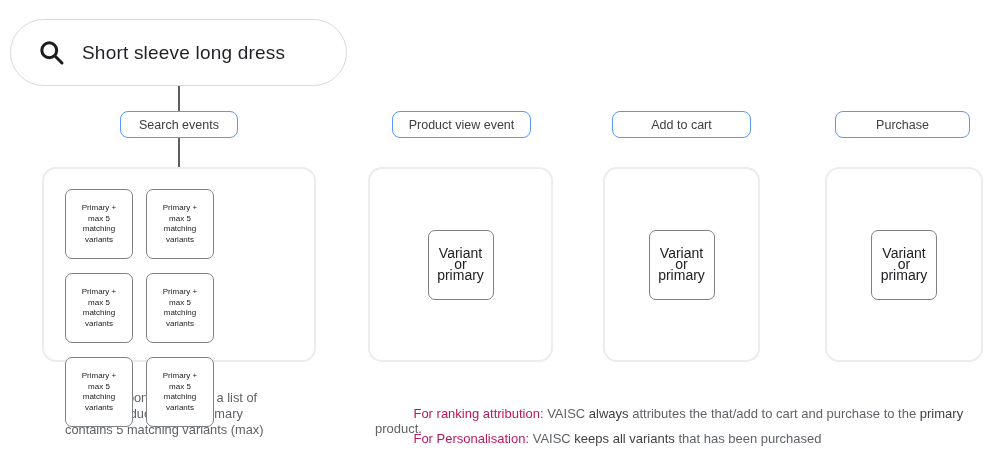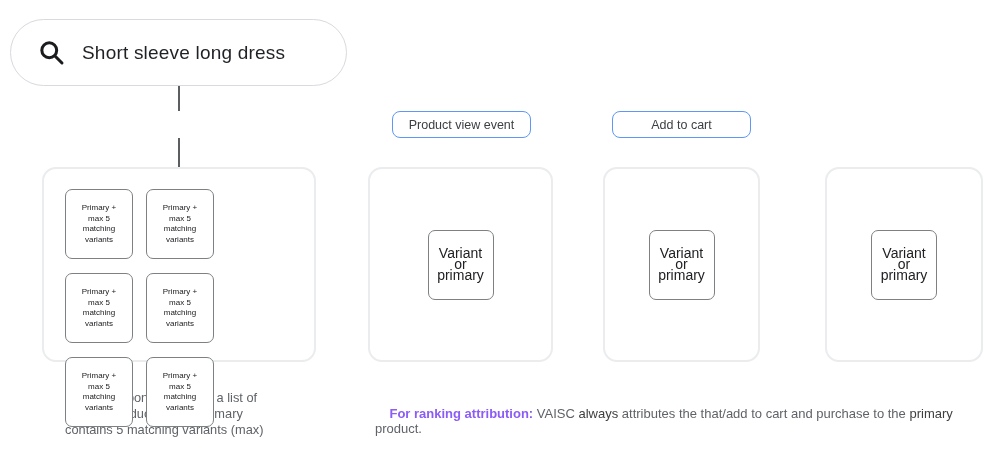--- a/index.html
+++ b/index.html
@@ -68,41 +68,43 @@
   .caption-left {
     position: absolute; left: 65px; top: 390px; width: 300px;
     font-size: 12.8px; line-height: 15.8px; color: #5f6368; white-space: pre-line;
   }
   .note {
     position: absolute; left: 375px;
     font-size: 13px; color: #5f6368; white-space: pre-wrap;
   }
   .note.n1 { top: 391px; }
   .note.n2 { top: 416px; }
-  .note .strong { font-weight: bold; color: #8b5cf6; }
+  .note .strong { font-weight: normal; color: #be185d; margin-left: 24px; }
   .note .red { color: #404040; }
 </style>
 </head>
 <body>
 
 <div class="canvas">
 
   <div class="search-pill">
     <svg viewBox="0 0 24 24" fill="none" stroke="#1a1c1e" stroke-width="2.7" stroke-linecap="round">
       <circle cx="10" cy="10" r="6.6"></circle>
       <line x1="15.1" y1="15.1" x2="21.3" y2="21.3"></line>
     </svg>
     <span class="search-query">Short sleeve long dress</span>
   </div>
 
   <div class="connector c1"></div>
   <div class="connector c2"></div>
 
+  <div class="event-btn b1">Search events</div>
   <div class="event-btn b2">Product view event</div>
   <div class="event-btn b3">Add to cart</div>
+  <div class="event-btn b4">Purchase</div>
 
   <div class="group g-search">
     <div class="mini-box result-box"><span>Primary +
 max 5
 matching
 variants</span></div>
     <div class="mini-box result-box"><span>Primary +
 max 5
 matching
 variants</span></div>
@@ -142,14 +144,17 @@
 primary</span></div>
   </div>
 
   <div class="caption-left">Search response contains a list of
 primary products. Each primary
 contains 5 matching variants (max)</div>
 
   <div class="note n1">
     <span class="strong">For ranking attribution:</span><span> VAISC </span><span class="red">always</span><span> attributes the that/add to cart and purchase to the </span><span class="red">primary</span><span> product.</span>
   </div>
+  <div class="note n2">
+    <span class="strong">For Personalisation:</span><span> VAISC </span><span class="red">keeps all variants</span><span> that has been purchased</span>
+  </div>
 
 </div>
 
 </body></html>

